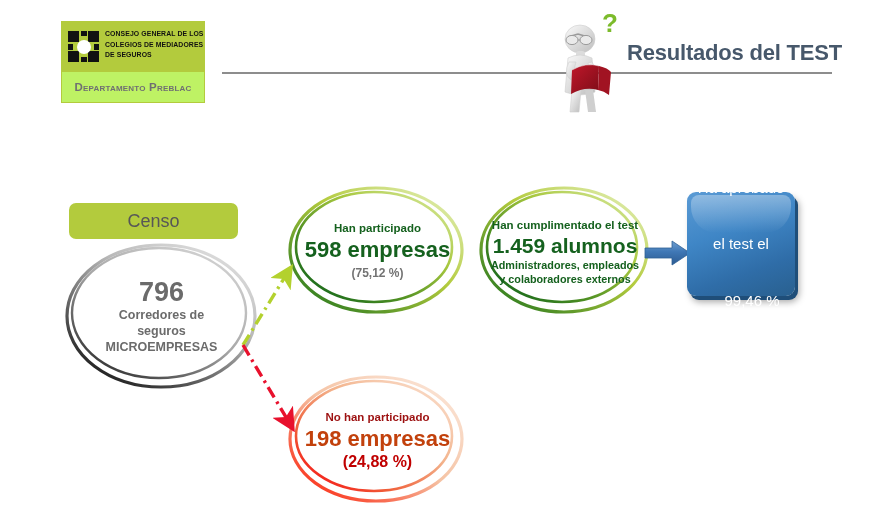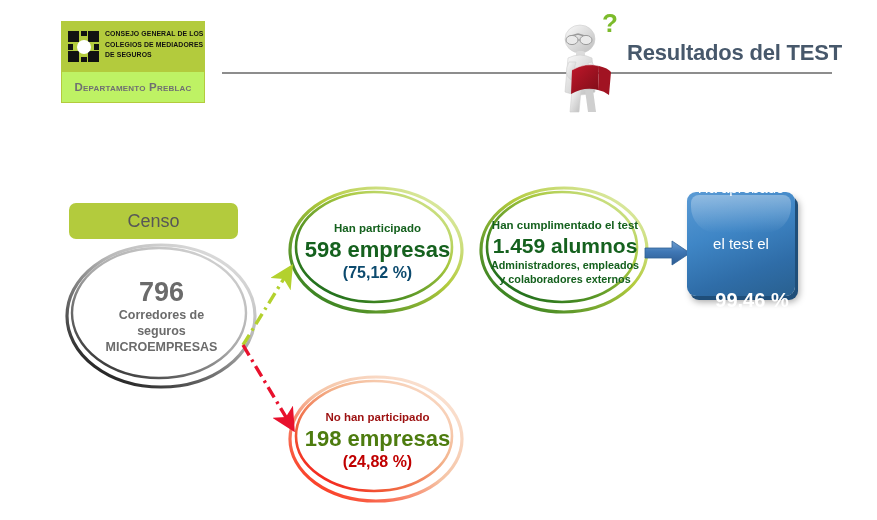--- a/index.html
+++ b/index.html
@@ -83,53 +83,53 @@
   
   .grey-node{left:60px;top:240px;width:203px;height:152px;}
   .grey-node .l1{font-size:27px;font-weight:bold;color:#6b6b6b;line-height:30px;}
   .grey-node .l2{font-size:12.5px;font-weight:bold;color:#6b6b6b;line-height:16px;}
   .grey-node .l3{font-size:12.5px;font-weight:bold;color:#6b6b6b;line-height:16px;}
 
   
   .g1-node{left:286px;top:184px;width:183px;height:136px;}
   .g1-node .l1{font-size:11.5px;font-weight:bold;color:#15611e;line-height:15px;}
   .g1-node .l2{font-size:22px;font-weight:bold;color:#15611e;line-height:27px;}
-  .g1-node .l3{font-size:16px;font-weight:bold;color:#0c4a6e;line-height:20px;}
+  .g1-node .l3{font-size:12px;font-weight:bold;color:#737373;line-height:20px;}
 
   
   .g2-node{left:477px;top:184px;width:176px;height:136px;}
   .g2-node .l1{font-size:11.5px;font-weight:bold;color:#15611e;line-height:15px;}
   .g2-node .l2{font-size:21px;font-weight:bold;color:#15611e;line-height:26px;}
   .g2-node .l3{font-size:10.8px;font-weight:bold;color:#15611e;line-height:13.5px;}
 
   
   .r-node{left:286px;top:373px;width:183px;height:136px;}
   .r-node .l1{font-size:11.5px;font-weight:bold;color:#9d1111;line-height:15px;}
-  .r-node .l2{font-size:22px;font-weight:bold;color:#4d7c0f;line-height:27px;}
+  .r-node .l2{font-size:22px;font-weight:bold;color:#c2410c;line-height:27px;}
   .r-node .l3{font-size:16px;font-weight:bold;color:#c00000;line-height:20px;}
 
   
   .blue-box{
     position:absolute;left:687px;top:192px;width:114px;height:110px;
   }
   .blue-box .face{
     position:absolute;left:0;top:0;width:108px;height:104px;
     border-radius:9px;
     background:linear-gradient(160deg,#5b9bd5 0%,#3f86c6 38%,#2f6da8 72%,#29608f 100%);
     box-shadow:3px 4px 0 #1f4e79, 4px 6px 7px rgba(0,0,0,.35);
     display:flex;flex-direction:column;align-items:center;justify-content:center;gap:36px;
   }
   .blue-box .gloss{
     position:absolute;left:4px;top:3px;width:100px;height:38px;
     border-radius:8px 8px 26px 26px;
     background:linear-gradient(180deg,rgba(255,255,255,.34),rgba(255,255,255,0));
     pointer-events:none;
   }
   .blue-box .bl1,.blue-box .bl2{font-size:15px;color:#fff;line-height:20px;}
-  .blue-box .bl3{font-size:20px;font-weight:bold;color:#fff;line-height:21px;margin-left:22px;}
+  .blue-box .bl3{font-size:15px;font-weight:normal;color:#fff;line-height:21px;margin-left:22px;}
 
   svg.ov{position:absolute;left:0;top:0;width:877px;height:520px;pointer-events:none;}
 </style>
 </head>
 <body>
 
 <div class="stage">
 
   <div class="hdr-rule"></div>
 

